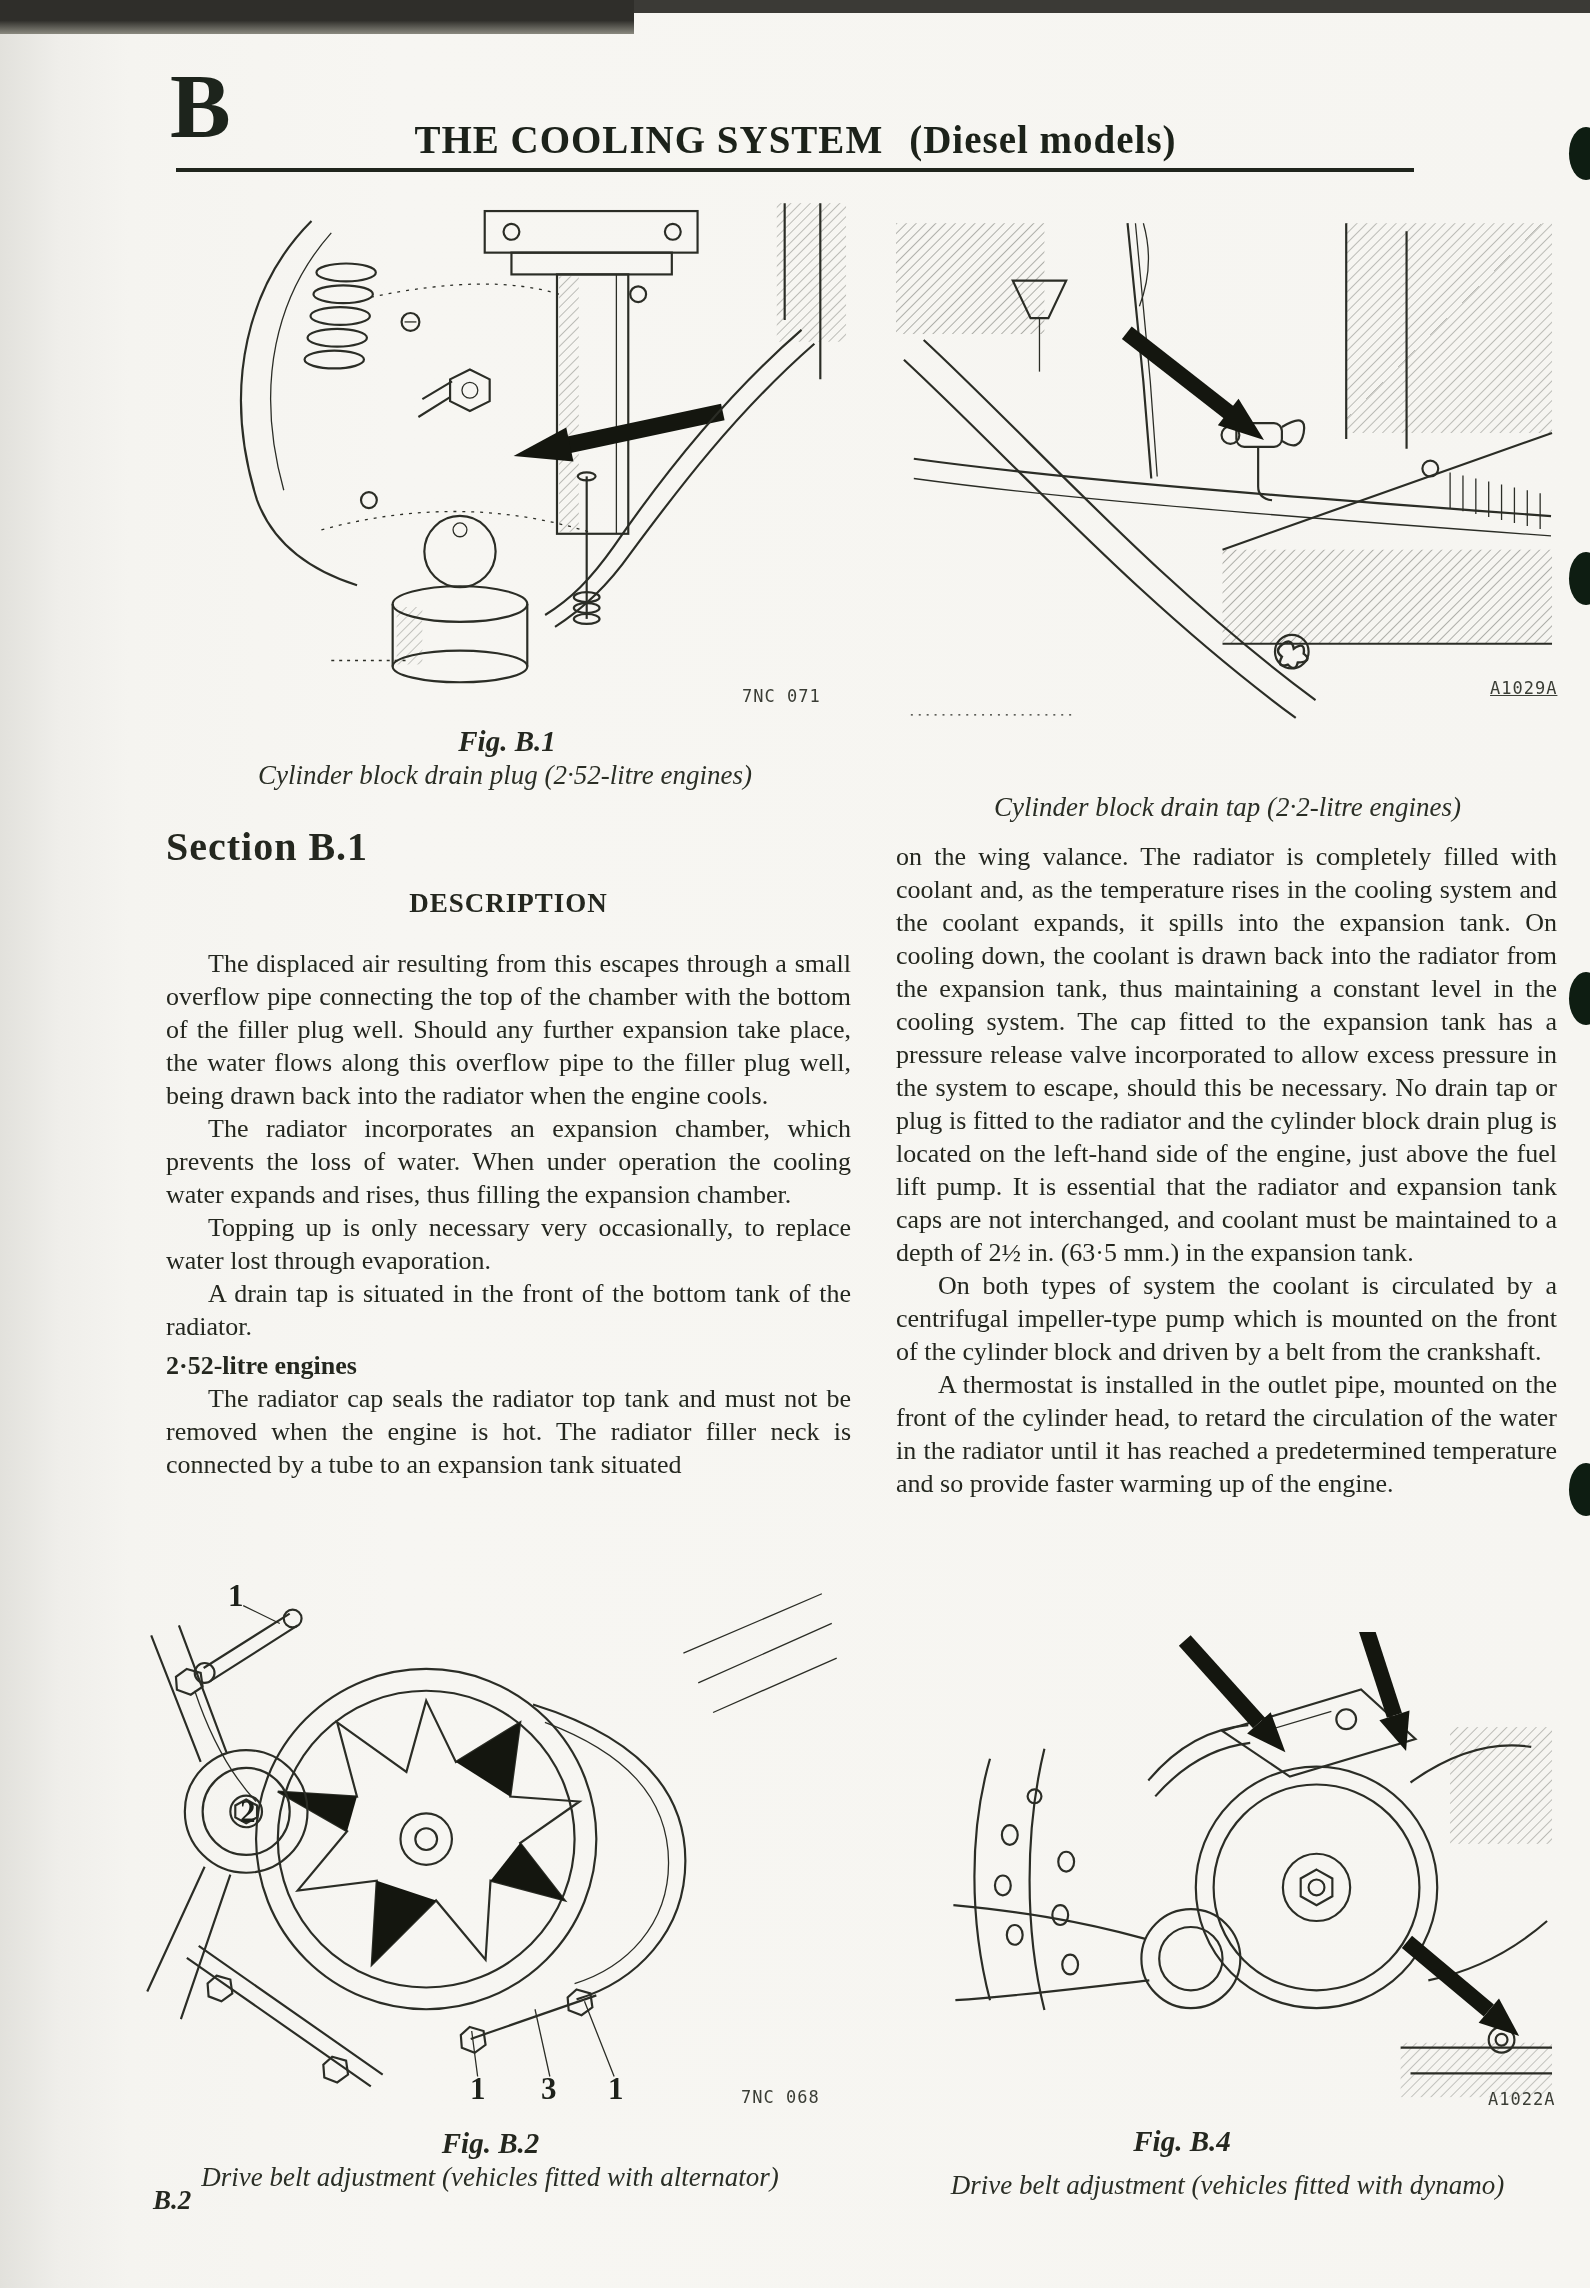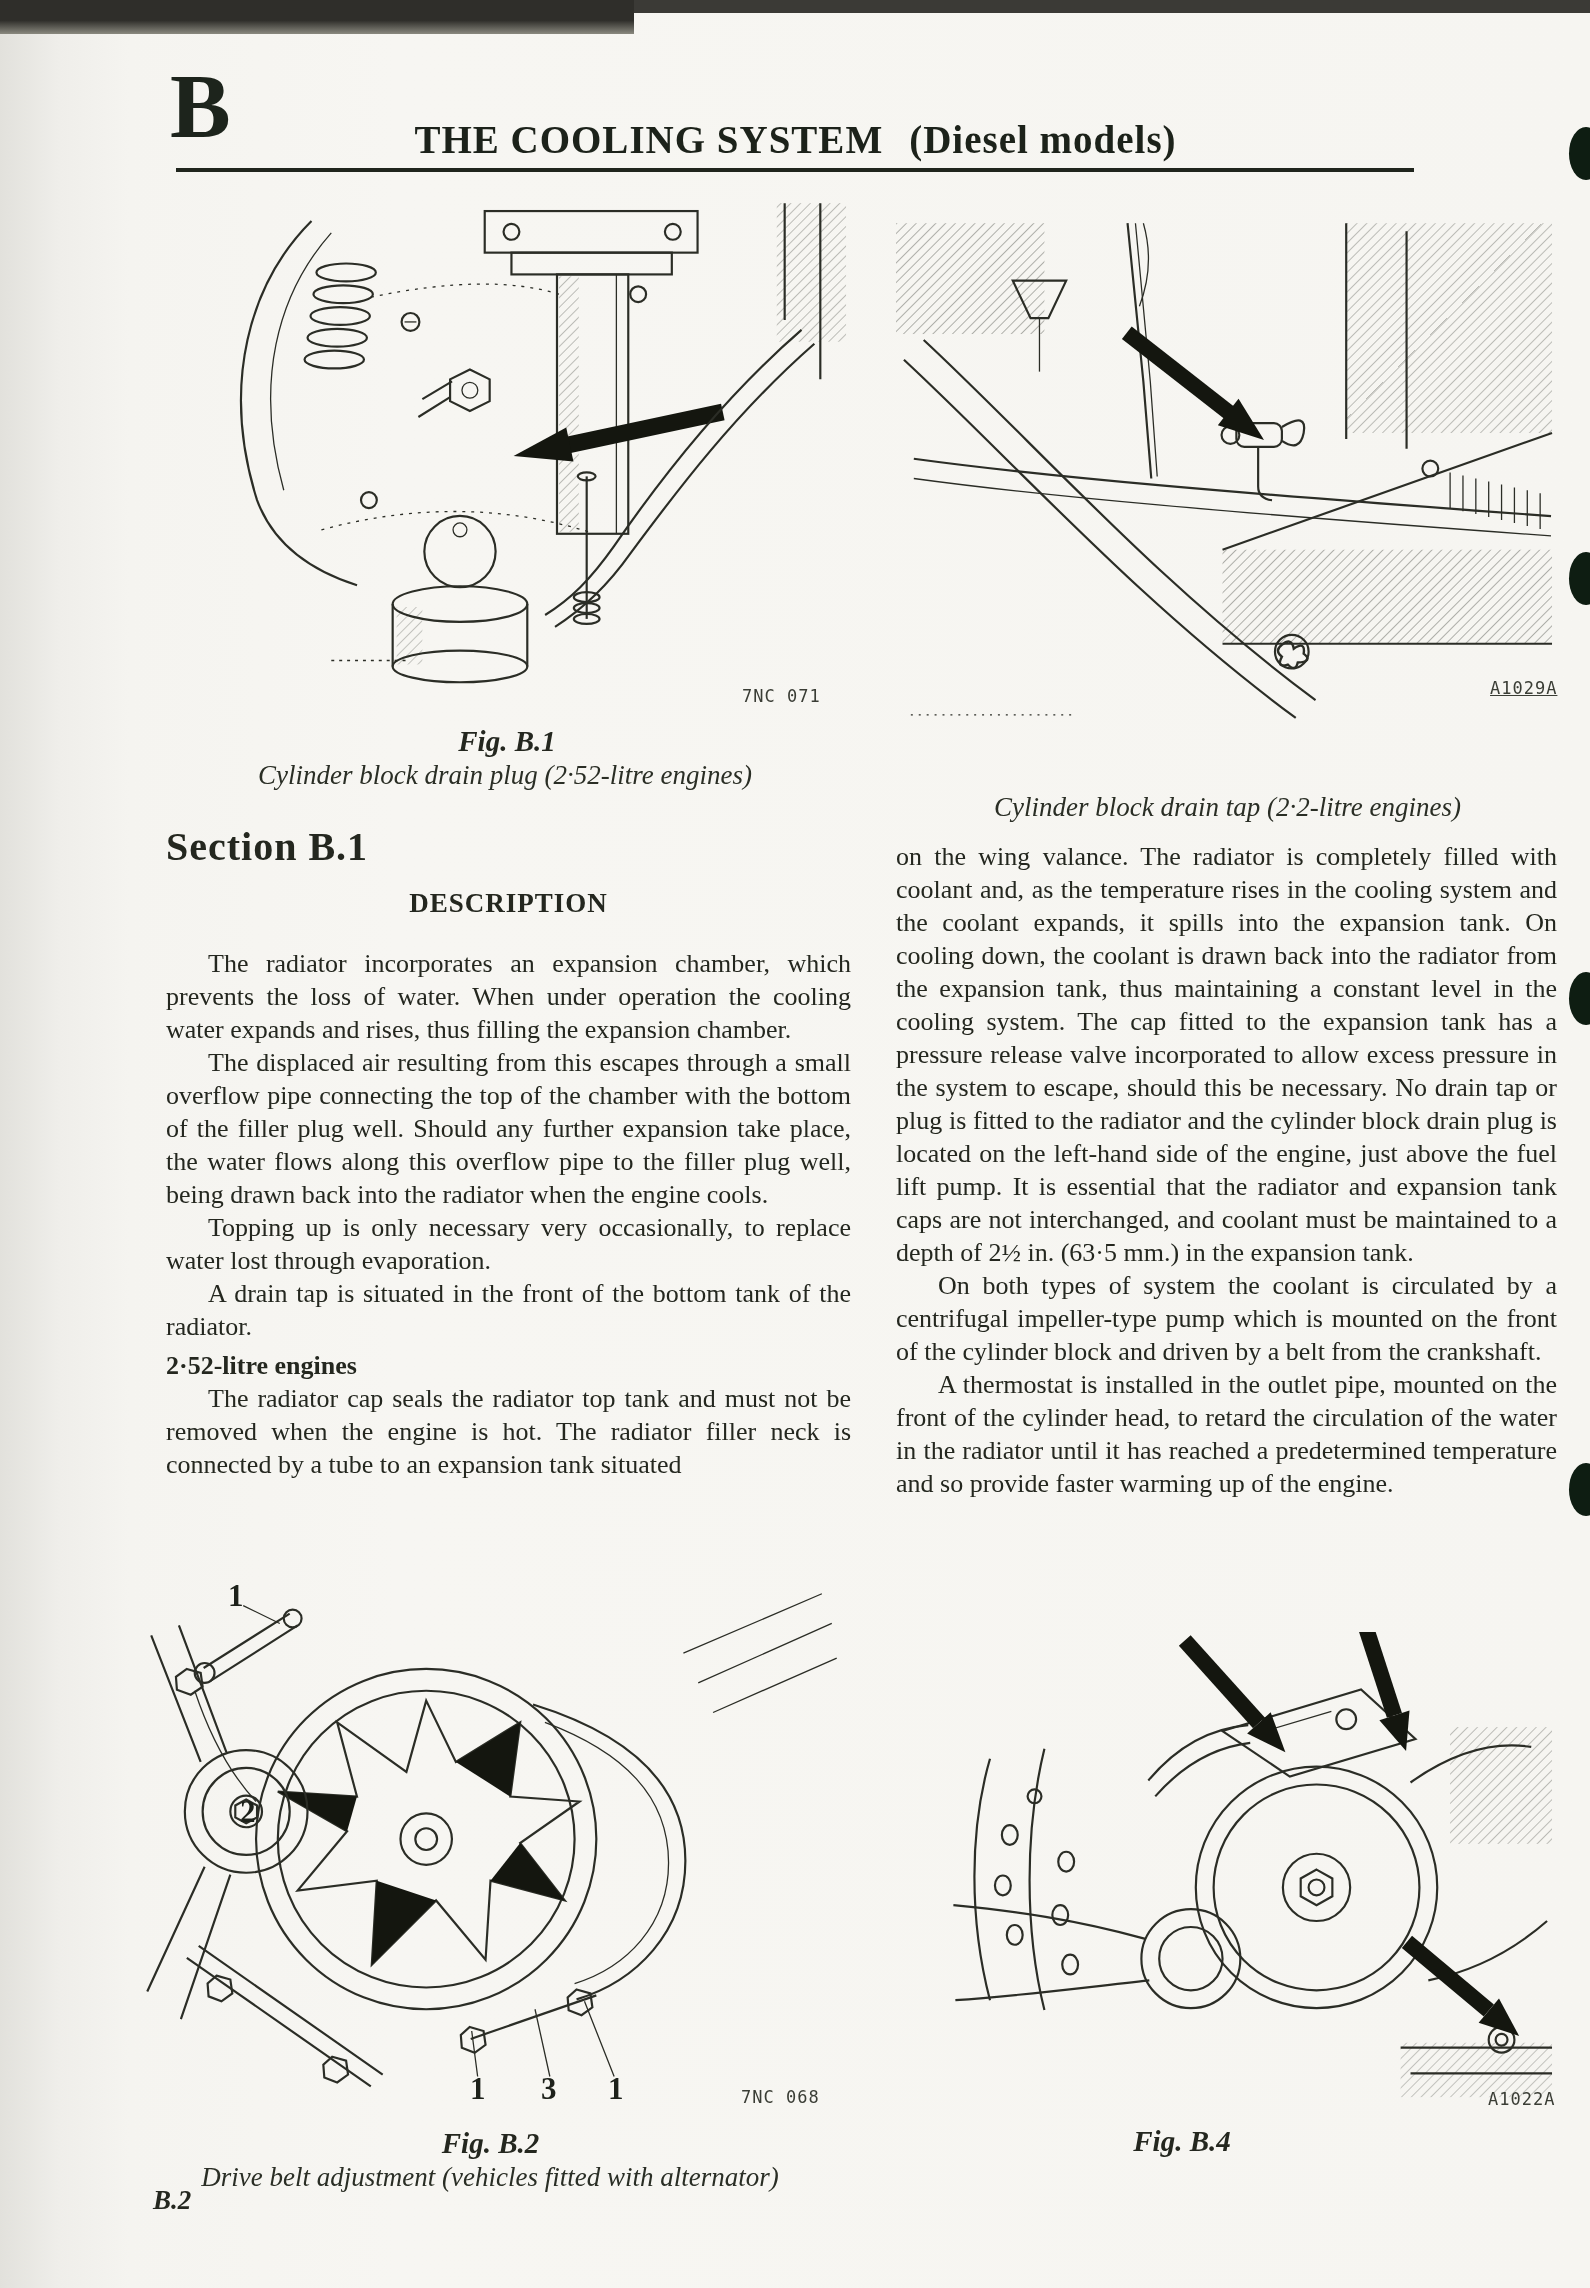--- a/index.html
+++ b/index.html
@@ -166,22 +166,22 @@
       <path class="thin" d="M15 497 H178" stroke-dasharray="2 6" stroke-width="12"></path>
       <circle class="ln" cx="540" cy="248" r="8"></circle>
     </svg>
     <div class="abs fig-code" style="left:594px;top:455px;text-decoration:underline;">A1029A</div>
   </div>
   <div class="abs fig-caption" style="left:871px;top:792px;width:713px;">Cylinder block drain tap (2·2-litre engines)</div>
 
   <div class="col" style="left:166px;top:830px;width:685px;">
     <h2 class="sec-heading">Section B.1</h2>
     <h3 class="sub-heading">DESCRIPTION</h3>
+    <p>The displaced air resulting from this escapes through a small overflow pipe connecting the top of the chamber with the bottom of the filler plug well. Should any further expansion take place, the water flows along this overflow pipe to the filler plug well, being drawn back into the radiator when the engine cools.</p>
     <p>The radiator incorporates an expansion chamber, which prevents the loss of water. When under operation the cooling water expands and rises, thus filling the expansion chamber.</p>
-    <p>The displaced air resulting from this escapes through a small overflow pipe connecting the top of the chamber with the bottom of the filler plug well. Should any further expansion take place, the water flows along this overflow pipe to the filler plug well, being drawn back into the radiator when the engine cools.</p>
     <p>Topping up is only necessary very occasionally, to replace water lost through evaporation.</p>
     <p>A drain tap is situated in the front of the bottom tank of the radiator.</p>
     <h4 class="litre-heading">2·52-litre engines</h4>
     <p>The radiator cap seals the radiator top tank and must not be removed when the engine is hot. The radiator filler neck is connected by a tube to an expansion tank situated</p>
   </div>
 
   <div class="col" style="left:896px;top:840px;width:661px;">
     <p class="no-indent">on the wing valance. The radiator is completely filled with coolant and, as the temperature rises in the cooling system and the coolant expands, it spills into the expansion tank. On cooling down, the coolant is drawn back into the radiator from the expansion tank, thus maintaining a constant level in the cooling system. The cap fitted to the expansion tank has a pressure release valve incorporated to allow excess pressure in the system to escape, should this be necessary. No drain tap or plug is fitted to the radiator and the cylinder block drain plug is located on the left-hand side of the engine, just above the fuel lift pump. It is essential that the radiator and expansion tank caps are not interchanged, and coolant must be maintained to a depth of 2½ in. (63·5 mm.) in the expansion tank.</p>
     <p>On both types of system the coolant is circulated by a centrifugal impeller-type pump which is mounted on the front of the cylinder block and driven by a belt from the crankshaft.</p>
     <p>A thermostat is installed in the outlet pipe, mounted on the front of the cylinder head, to retard the circulation of the water in the radiator until it has reached a predetermined temperature and so provide faster warming up of the engine.</p>
@@ -286,15 +286,16 @@
         <polygon class="blk" points="38,-16 38,16 76,0"></polygon>
       </g>
       <g transform="translate(570,358) rotate(40)">
         <rect class="blk" x="-70" y="-8" width="108" height="16"></rect>
         <polygon class="blk" points="38,-16 38,16 78,0"></polygon>
       </g>
     </svg>
     <div class="abs fig-code" style="left:592px;top:457px;">A1022A</div>
   </div>
   <div class="abs fig-label" style="left:853px;top:2125px;width:658px;">Fig. B.4</div>
+  <div class="abs fig-caption" style="left:871px;top:2170px;width:713px;">Drive belt adjustment (vehicles fitted with dynamo)</div>
 
 </div>
 
 
 </body></html>

